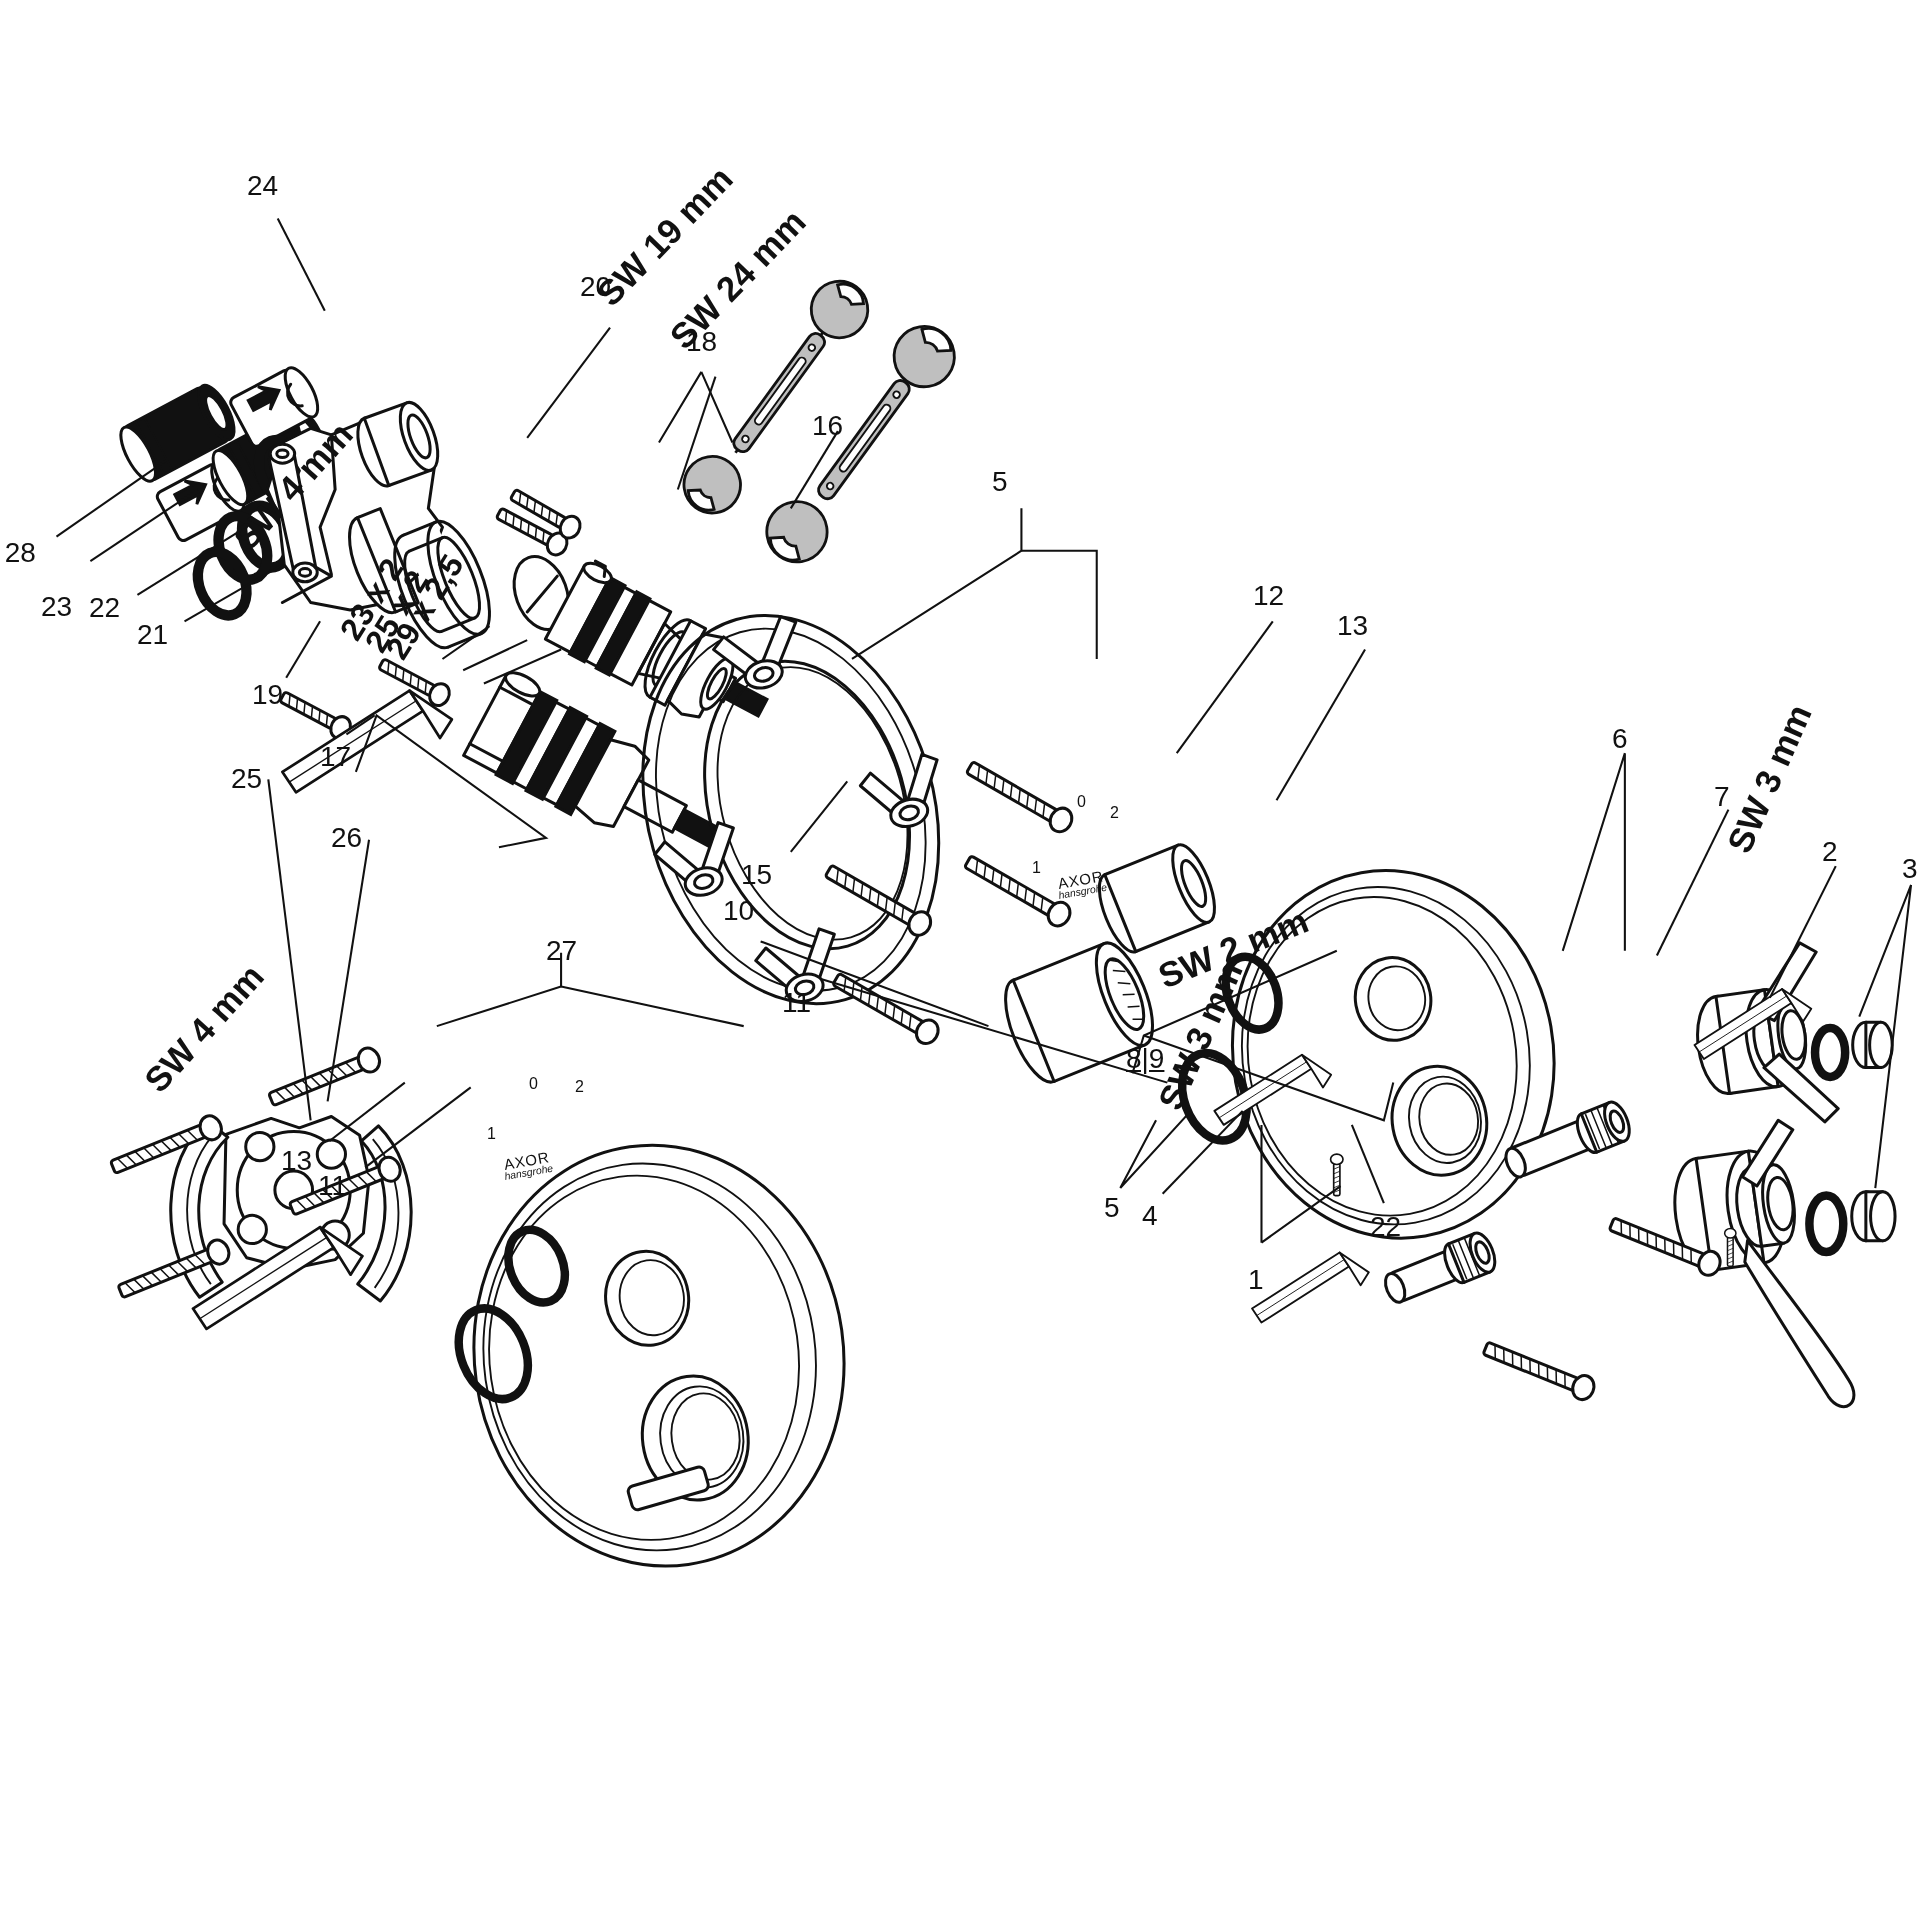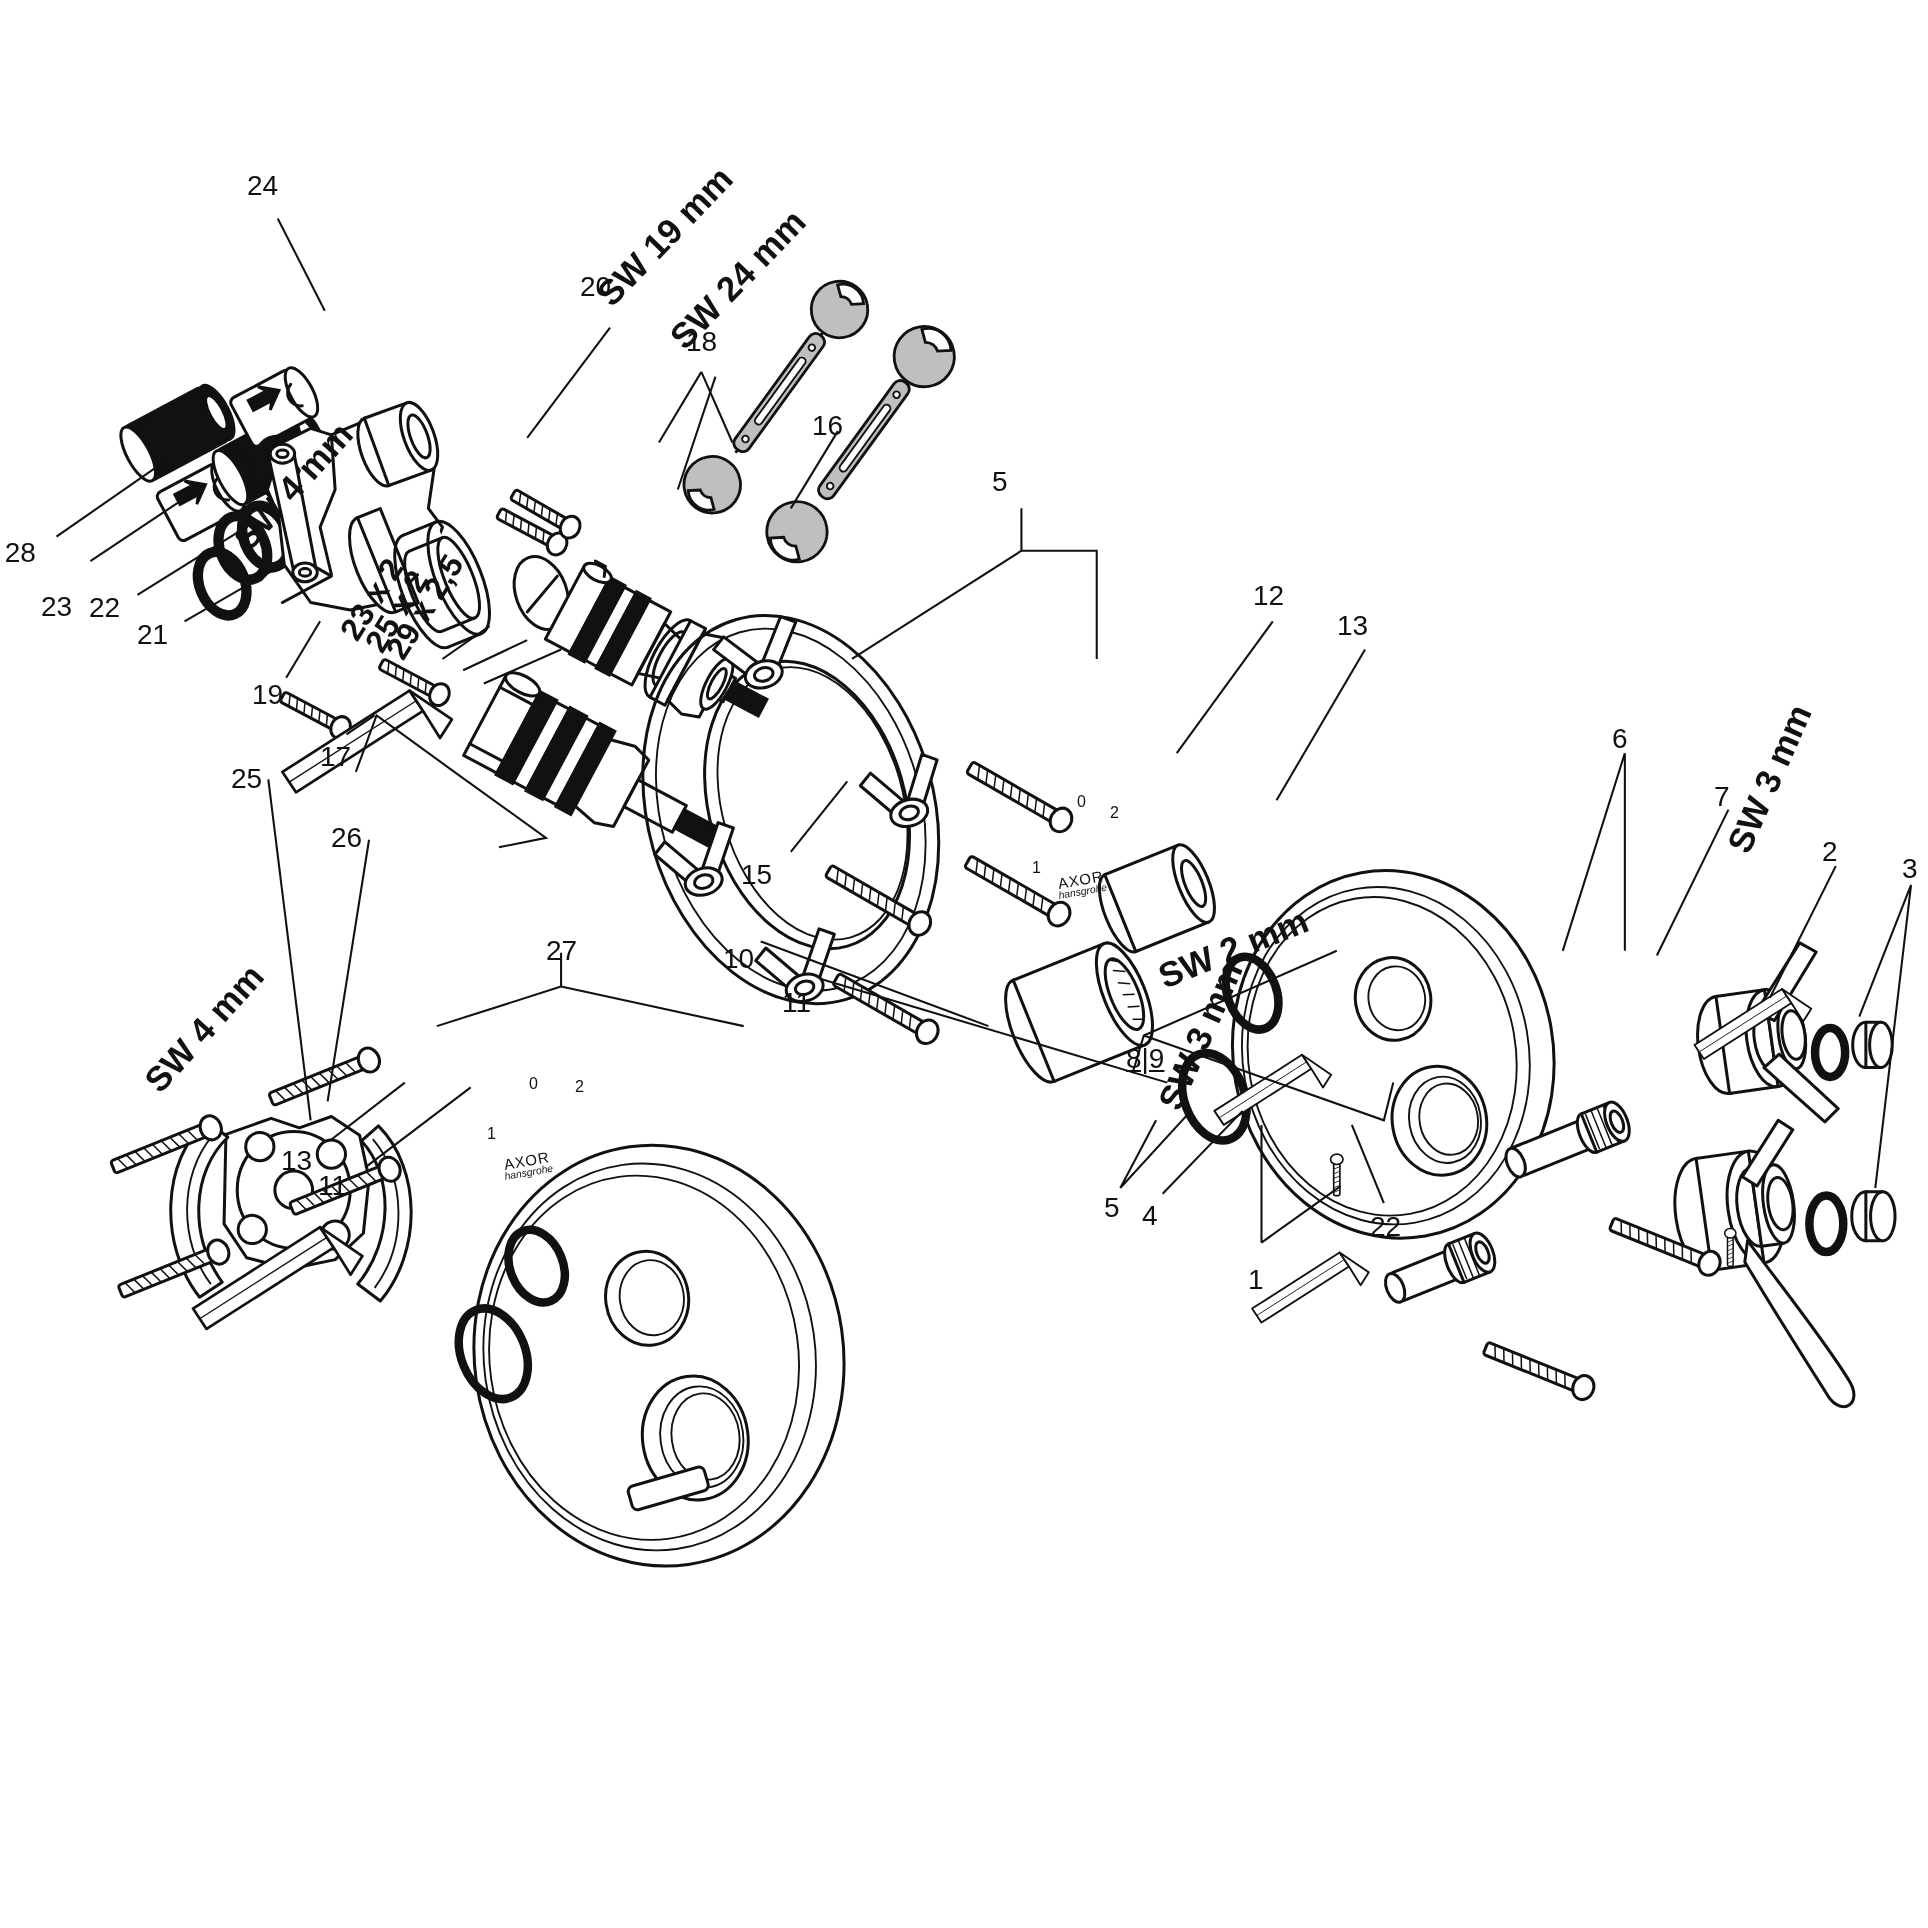--- a/index.html
+++ b/index.html
@@ -486,21 +486,21 @@
       <div class="lbl" style="left: 41px; top: 562px; transform-origin: 0px 50%; margin-top: 31px;">23</div>
       <div class="lbl" style="left: 89px; top: 594px; transform-origin: 0px 50%;">22</div>
       <div class="lbl" style="left: 137px; top: 621px; transform-origin: 0px 50%;">21</div>
       <div class="lbl" style="left: 252px; top: 681px; transform-origin: 0px 50%;">19</div>
       <div class="lbl" style="left: 320px; top: 743px; transform-origin: 0px 50%;">17</div>
       <div class="lbl" style="left: 741px; top: 861px; transform-origin: 0px 50%;">15</div>
       <div class="lbl" style="left: 1612px; top: 725px; transform-origin: 0px 50%;">6</div>
       <div class="lbl" style="left: 1714px; top: 783px; transform-origin: 0px 50%;">7</div>
       <div class="lbl" style="left: 1822px; top: 838px; transform-origin: 0px 50%;">2</div>
       <div class="lbl" style="left: 1902px; top: 855px; transform-origin: 0px 50%;">3</div>
-      <div class="lbl" style="left: 723px; top: 945px; transform-origin: 0px 50%;">10</div>
+      <div class="lbl" style="left: 723px; top: 897px; transform-origin: 0px 50%;">10</div>
       <div class="lbl" style="left: 782px; top: 989px; transform-origin: 0px 50%;">11</div>
       <div class="lbl" style="left: 1126px; top: 1045px; transform-origin: 0px 50%; text-decoration: underline;">8|9</div>
       <div class="lbl" style="left: 231px; top: 765px; transform-origin: 0px 50%;">25</div>
       <div class="lbl" style="left: 331px; top: 824px; transform-origin: 0px 50%;">26</div>
       <div class="lbl" style="left: 546px; top: 937px; transform-origin: 0px 50%;">27</div>
       <div class="lbl" style="left: 281px; top: 1147px; transform-origin: 0px 50%;">13</div>
       <div class="lbl" style="left: 318px; top: 1172px; transform-origin: 0px 50%;">11</div>
       <div class="lbl" style="left: 1104px; top: 1194px; transform-origin: 0px 50%;">5</div>
       <div class="lbl" style="left: 1142px; top: 1202px; transform-origin: 0px 50%;">4</div>
       <div class="lbl" style="left: 1248px; top: 1266px; transform-origin: 0px 50%;">1</div>

